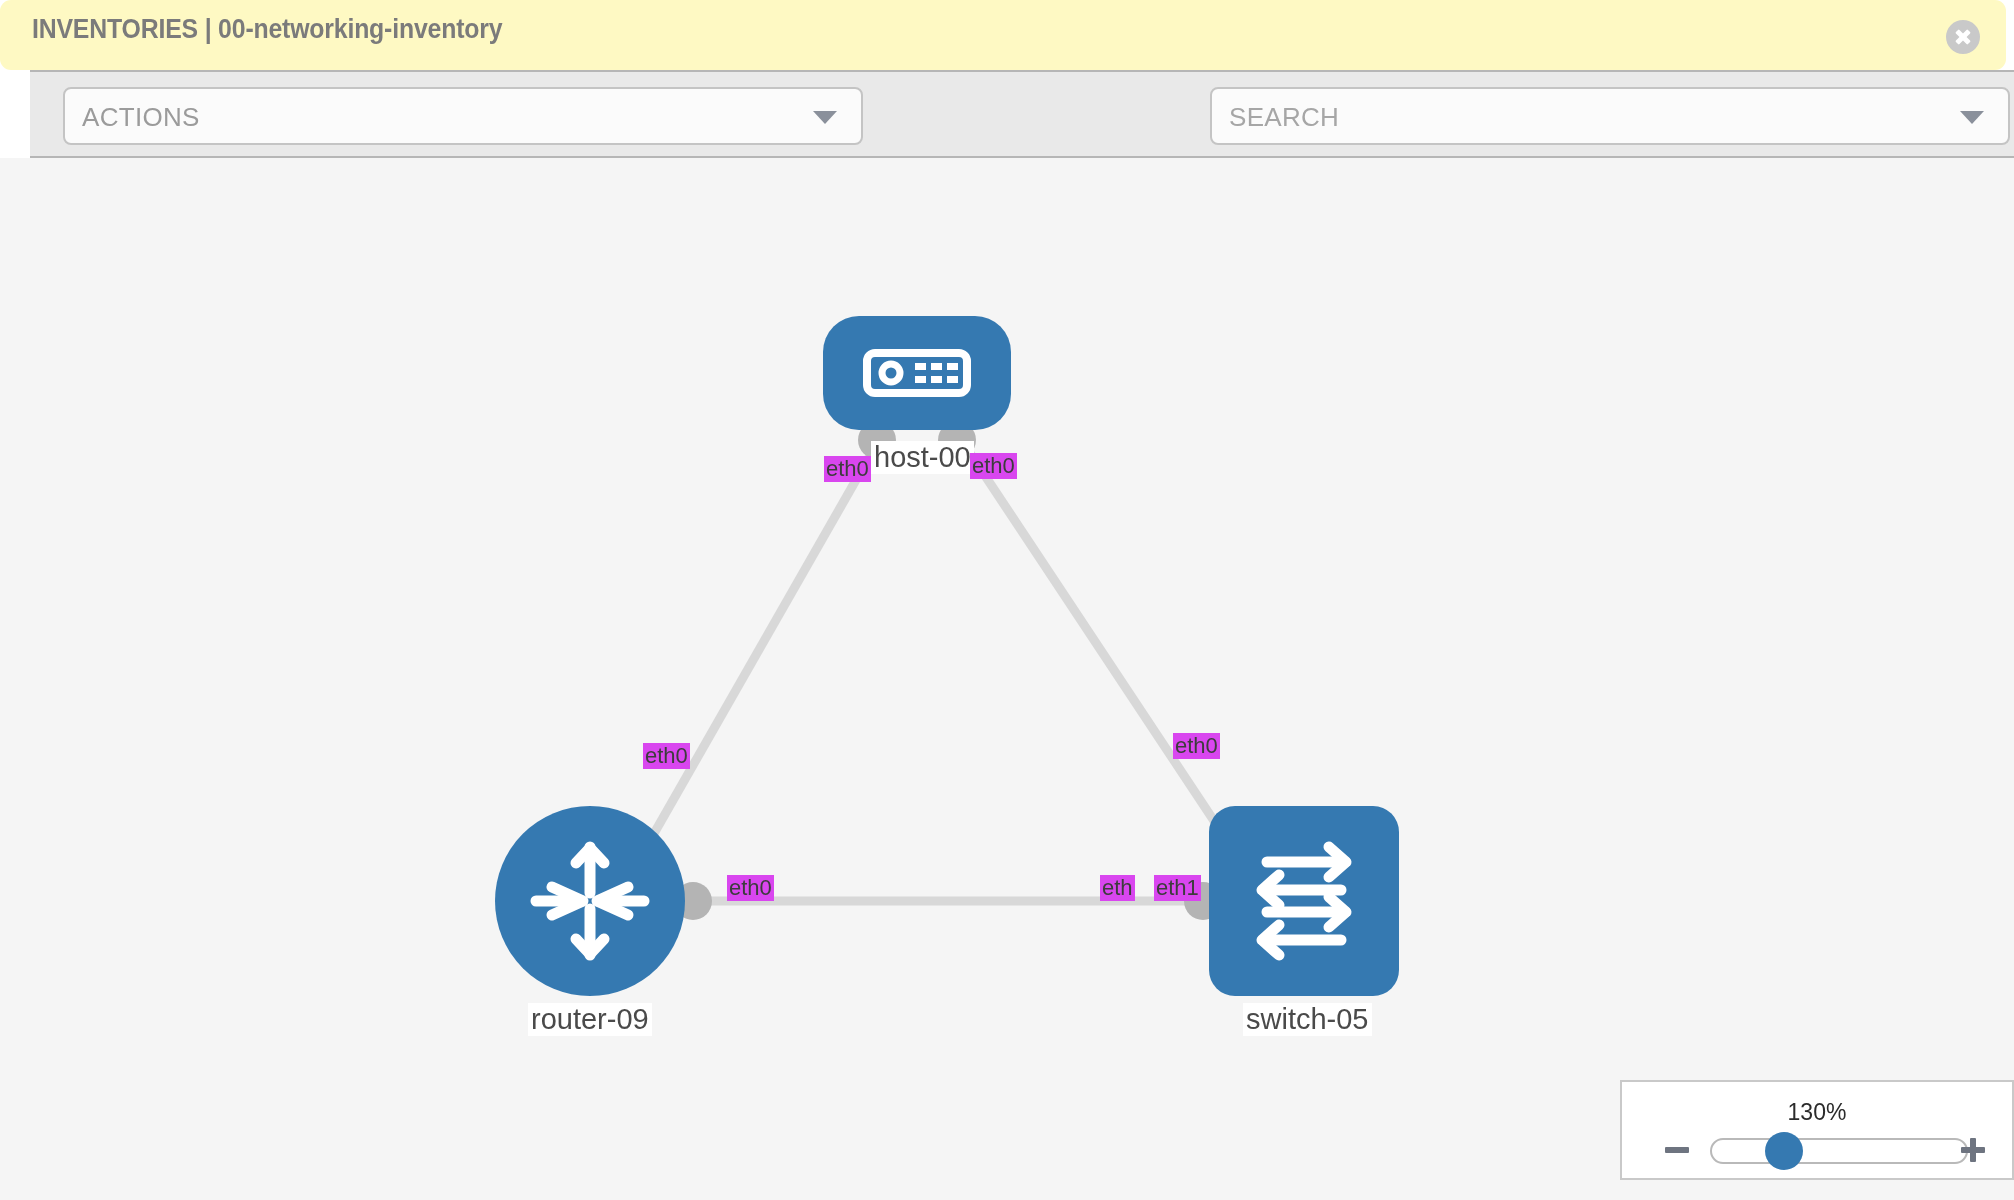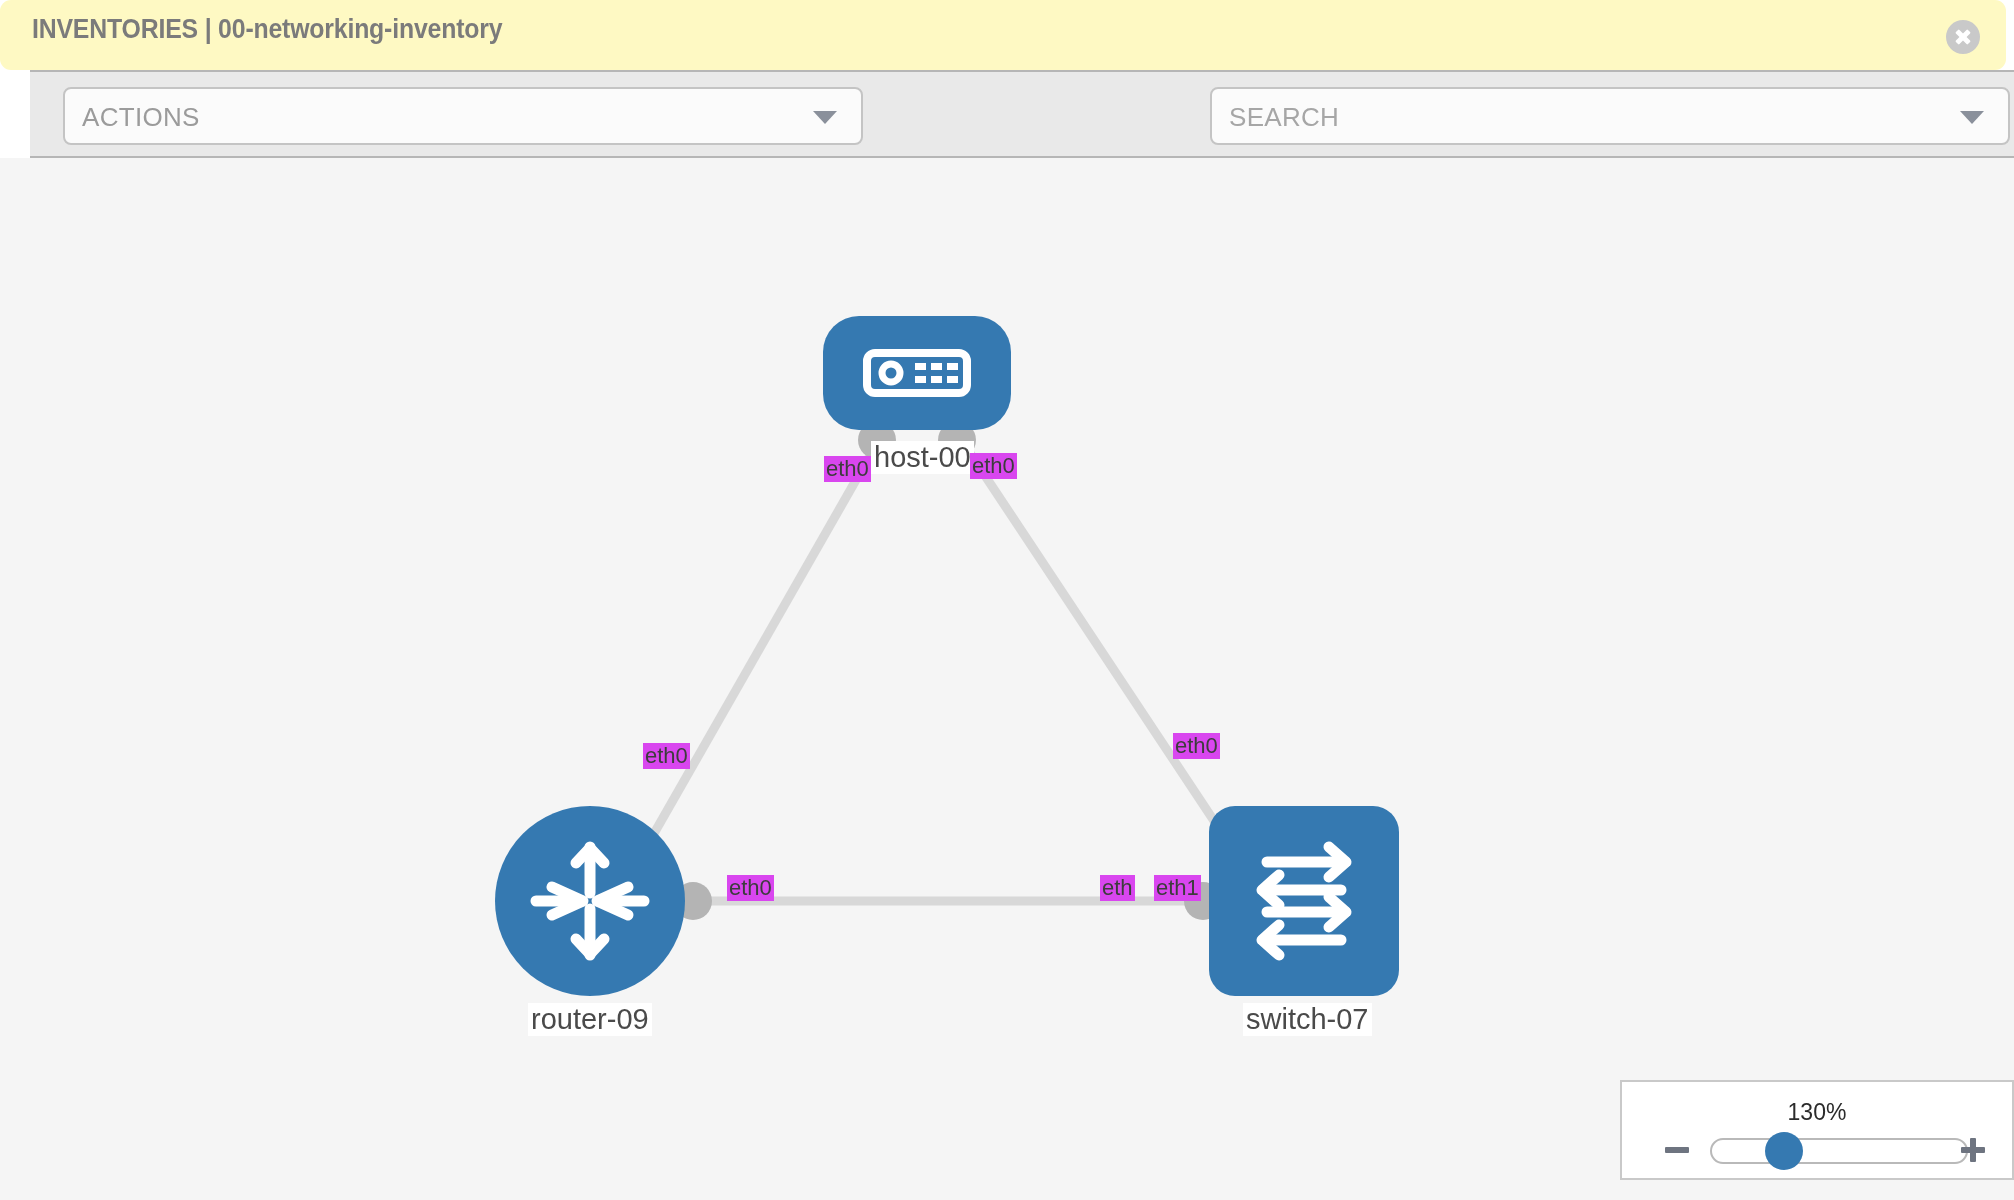--- a/index.html
+++ b/index.html
@@ -331,21 +331,21 @@
           <path d="M28 76 L106 76"></path>
           <path d="M90 61 L107 76 L90 91"></path>
           <path d="M102 104 L24 104"></path>
           <path d="M40 89 L23 104 L40 119"></path>
         </g>
       </svg>
     </div>
 
     <div class="node-label" id="label-host">host-00</div>
     <div class="node-label" id="label-router">router-09</div>
-    <div class="node-label" id="label-switch">switch-07</div>
+    <div class="node-label" id="label-switch">switch-05</div>
 
     <div class="edge-label" id="elabel-host-left">eth0</div>
     <div class="edge-label" id="elabel-host-right">eth0</div>
     <div class="edge-label" id="elabel-router-up">eth0</div>
     <div class="edge-label" id="elabel-switch-up">eth0</div>
     <div class="edge-label" id="elabel-router-side">eth0</div>
     <div class="edge-label" id="elabel-switch-sideA">eth</div>
     <div class="edge-label" id="elabel-switch-sideB">eth1</div>
 
     <div class="zoom-panel" style="left:1620px; top:922px;">

